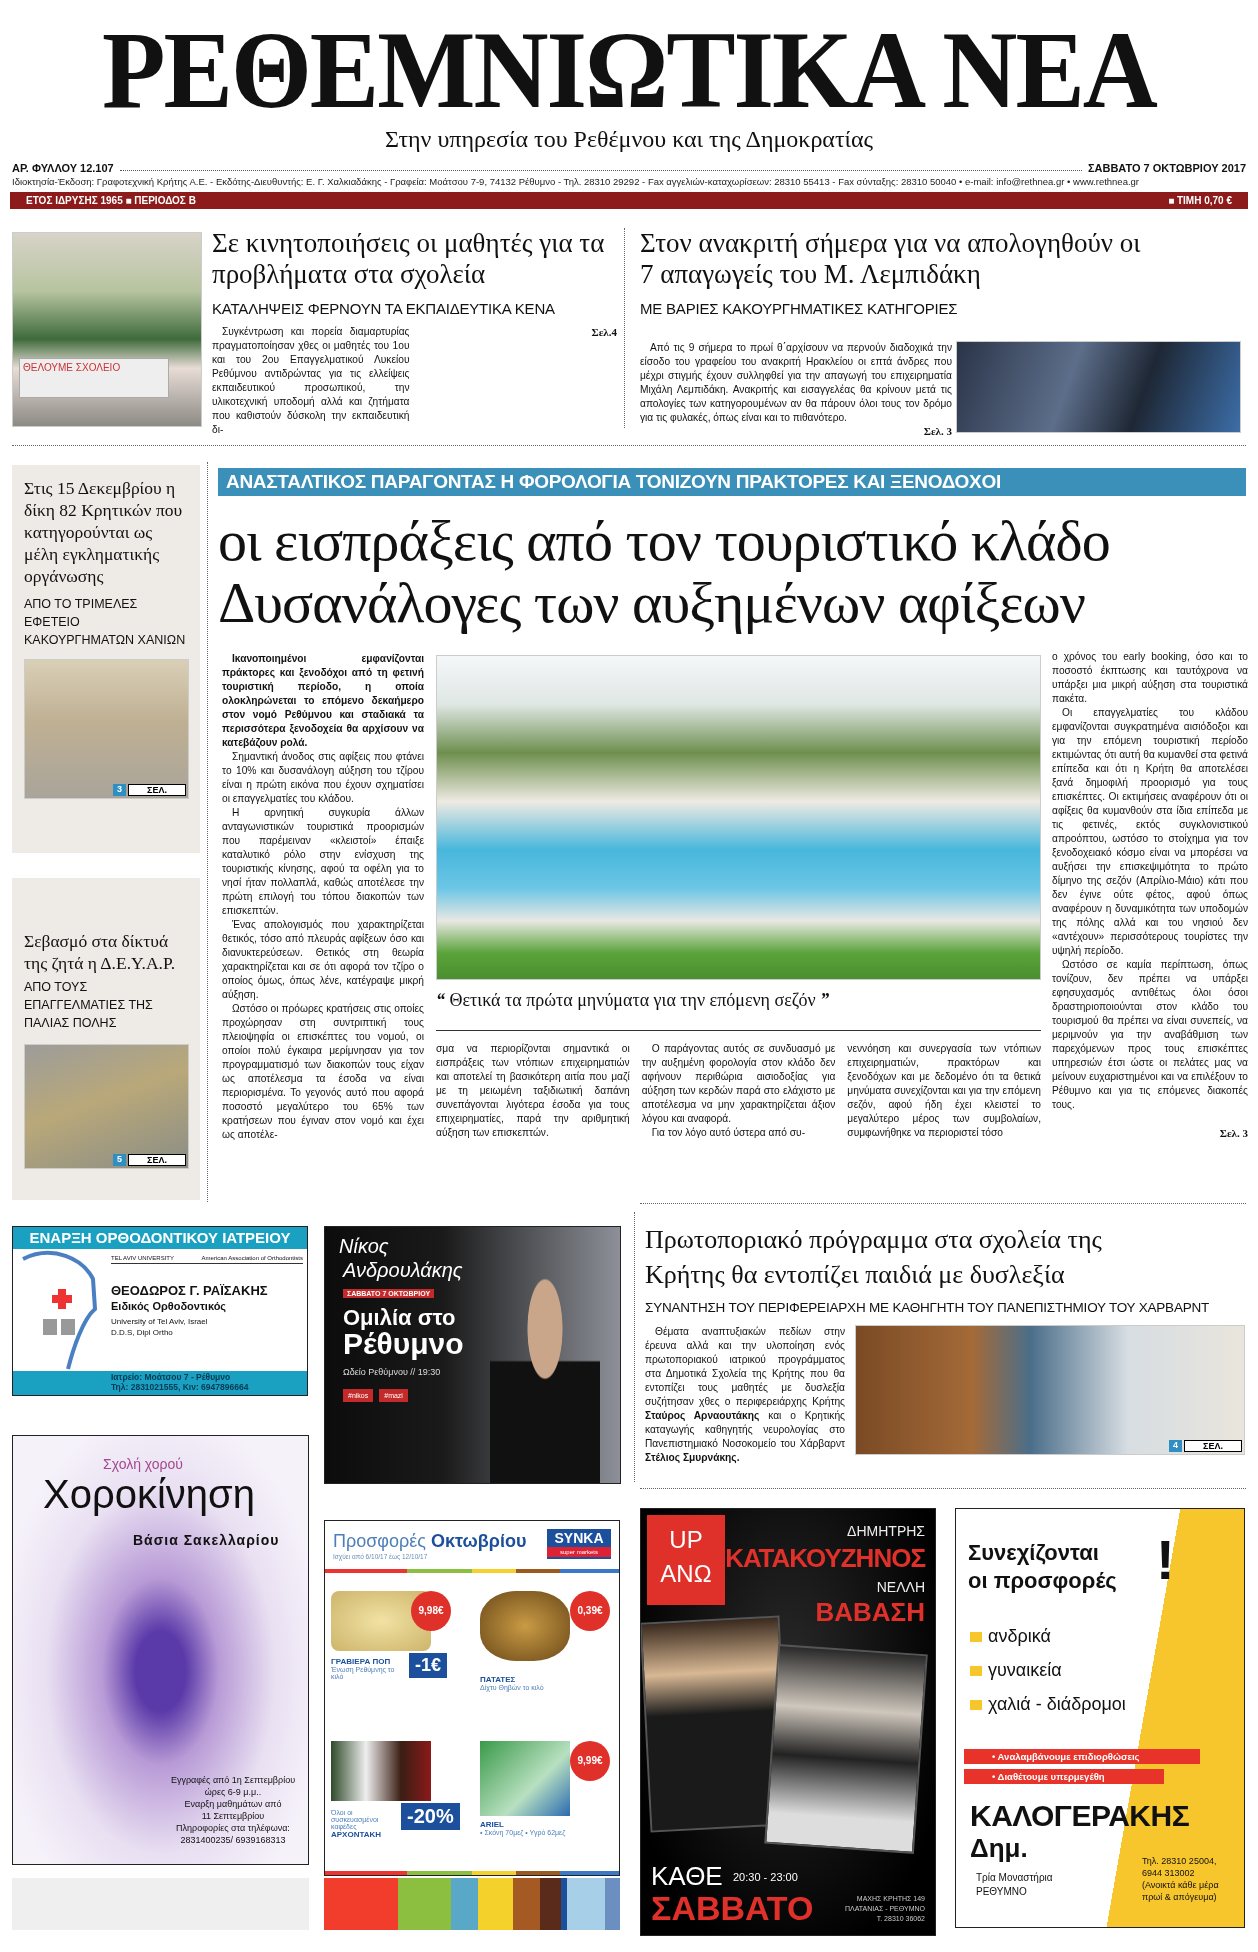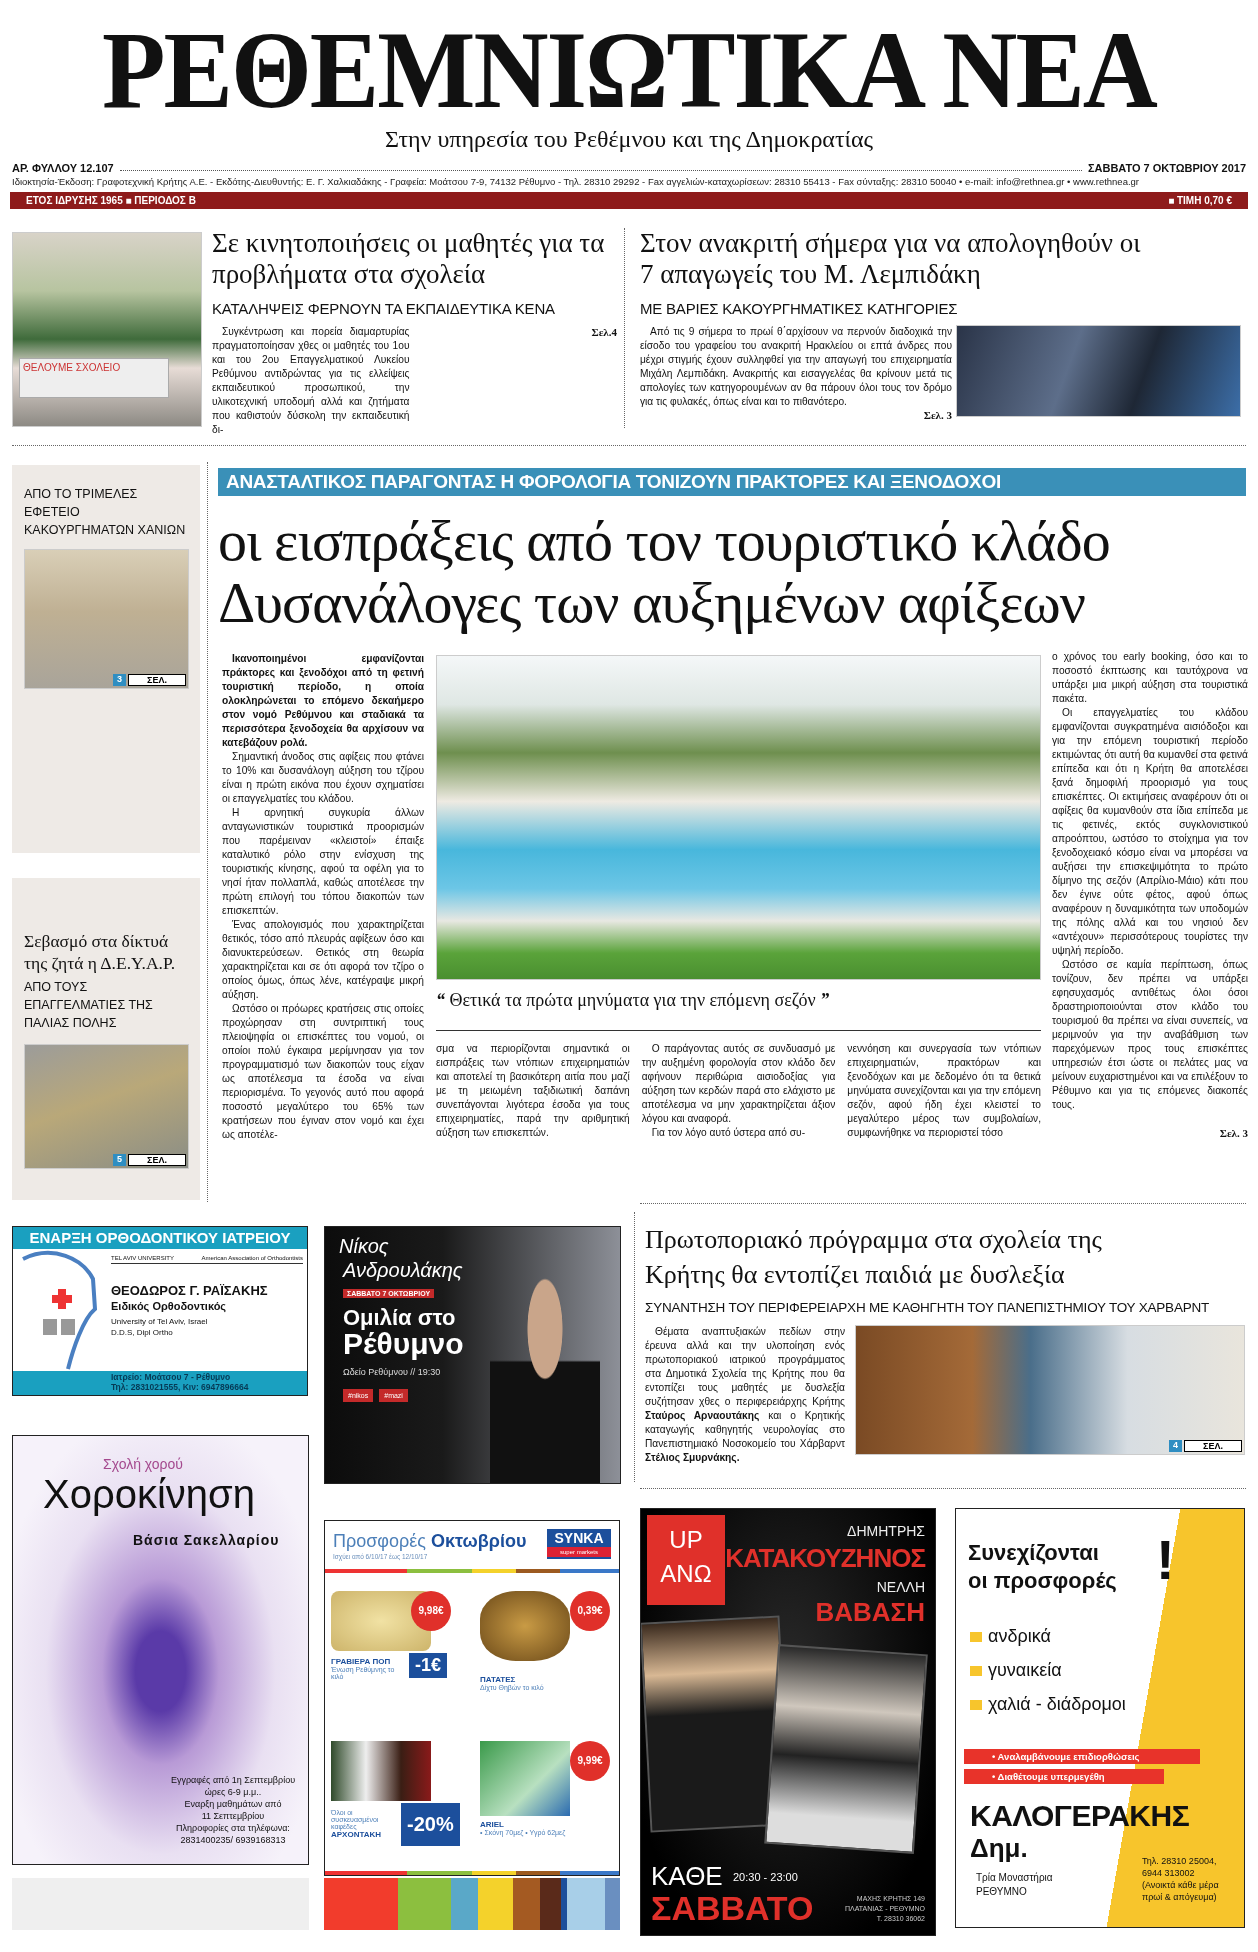--- a/index.html
+++ b/index.html
@@ -57,32 +57,33 @@
     <div>
         <div class="sel">Σελ.4</div>
       </div>
   </div>
 </div>
 <div class="abs vdots" style="left:624px;top:228px;height:200px"></div>
 
 <div class="abs" style="left:640px;top:228px;width:605px">
   <div class="serif-h" style="font-size:27px;width:520px">Στον ανακριτή σήμερα για να απολογηθούν οι 7 απαγωγείς του Μ. Λεμπιδάκη</div>
   <div class="kicker" style="margin-top:10px">ΜΕ ΒΑΡΙΕΣ ΚΑΚΟΥΡΓΗΜΑΤΙΚΕΣ ΚΑΤΗΓΟΡΙΕΣ</div>
-  <div style="display:flex;gap:4px;margin-top:8px">
+  <div style="display:flex;gap:4px;margin-top:24px">
     <div style="width:312px">
       <p class="body" style="text-indent:10px">Από τις 9 σήμερα το πρωί θ΄αρχίσουν να περνούν διαδοχικά την είσοδο του γραφείου του ανακριτή Ηρακλείου οι επτά άνδρες που μέχρι στιγμής έχουν συλληφθεί για την απαγωγή του επιχειρηματία Μιχάλη Λεμπιδάκη. Ανακριτής και εισαγγελέας θα κρίνουν μετά τις απολογίες των κατηγορουμένων αν θα πάρουν όλοι τους τον δρόμο για τις φυλακές, όπως είναι και το πιθανότερο.</p>
       <div class="sel">Σελ. 3</div>
     </div>
     <div class="photo" style="width:285px;height:92px;background:linear-gradient(110deg,#2a3448,#5d6e8a 40%,#1e2735 65%,#3c6ea8)"></div>
   </div>
 </div>
 
 <div class="abs hdots" style="left:12px;top:445px;width:1234px"></div>
 
 <div class="abs sidebox" style="left:12px;top:465px;width:188px;height:388px;padding:12px">
+  <div class="serif-h" style="font-size:17.5px;line-height:22px">Στις 15 Δεκεμβρίου η δίκη 82 Κρητικών που κατηγορούνται ως μέλη εγκληματικής οργάνωσης</div>
   <div style="font-size:12.5px;line-height:18px;margin-top:8px">ΑΠΟ ΤΟ ΤΡΙΜΕΛΕΣ ΕΦΕΤΕΙΟ ΚΑΚΟΥΡΓΗΜΑΤΩΝ ΧΑΝΙΩΝ</div>
   <div class="photo" style="margin-top:10px;width:165px;height:140px;position:relative;background:linear-gradient(180deg,#d9cfb7,#bfb093 45%,#a9a49a)">
     <div class="pagebadge" style="position:absolute;right:2px;bottom:2px">
         <span class="n">3</span>
         <span class="s">ΣΕΛ.</span>
       </div>
   </div>
 </div>
 <div class="abs sidebox" style="left:12px;top:878px;width:188px;height:322px;padding:12px">
   <div style="height:40px"></div>
@@ -224,21 +225,21 @@
     <div style="font-size:7px;color:#4c7fb8;width:75px">Ένωση Ρεθύμνης το κιλό</div>
   </div>
   <div style="position:absolute;left:155px;top:70px;width:136px;height:130px">
     <div style="width:90px;height:70px;background:radial-gradient(ellipse,#c99b45,#6a4818);border-radius:40%"></div>
     <div style="position:absolute;left:90px;top:0;width:40px;height:40px;border-radius:50%;background:#e0302a;color:#fff;font-weight:bold;font-size:10px;text-align:center;line-height:40px">0,39€</div>
     <div style="font-size:8px;font-weight:bold;color:#1c4f9c;margin-top:14px">ΠΑΤΑΤΕΣ</div>
     <div style="font-size:7px;color:#4c7fb8">Δίχτυ Θηβών το κιλό</div>
   </div>
   <div style="position:absolute;left:6px;top:220px;width:146px;height:125px">
     <div style="width:100px;height:60px;background:linear-gradient(90deg,#2f4a2a,#eee 35%,#3a1e14 70%,#8a1a1a)"></div>
-    <div style="position:absolute;left:70px;top:62px;background:#1c4f9c;color:#fff;font-weight:bold;font-size:20px;padding:10px 6px">-20%</div>
+    <div style="position:absolute;left:70px;top:62px;background:#1c4f9c;color:#fff;font-weight:bold;font-size:20px;padding:2px 6px">-20%</div>
     <div style="font-size:7px;color:#4c7fb8;margin-top:8px;width:70px">Όλοι οι συσκευασμένοι καφέδες</div>
     <div style="font-size:8px;font-weight:bold;color:#1c4f9c">ΑΡΧΟΝΤΑΚΗ</div>
   </div>
   <div style="position:absolute;left:155px;top:220px;width:136px;height:125px">
     <div style="width:90px;height:75px;background:linear-gradient(135deg,#3a9a4a,#b8e0c0 60%,#2a6ab0)"></div>
     <div style="position:absolute;left:90px;top:0;width:40px;height:40px;border-radius:50%;background:#e0302a;color:#fff;font-weight:bold;font-size:10px;text-align:center;line-height:40px">9,99€</div>
     <div style="font-size:8px;font-weight:bold;color:#1c4f9c;margin-top:4px">ARIEL</div>
     <div style="font-size:7px;color:#4c7fb8">• Σκόνη 70μεζ • Υγρό 62μεζ</div>
   </div>
   <div style="position:absolute;left:0;bottom:0;width:100%;height:4px;background:linear-gradient(90deg,#e33 0 28%,#8cbf3f 28% 50%,#f4d22b 50% 65%,#9c5a20 65% 80%,#3a78c8 80%)"></div>

